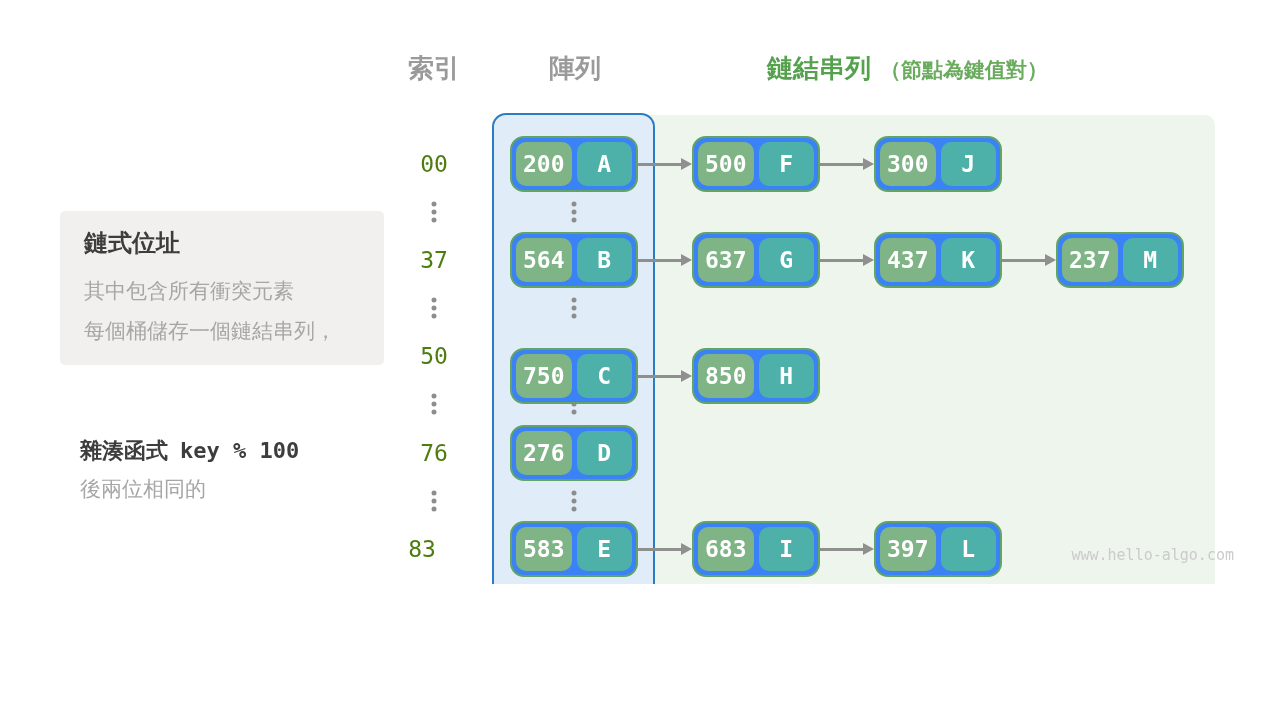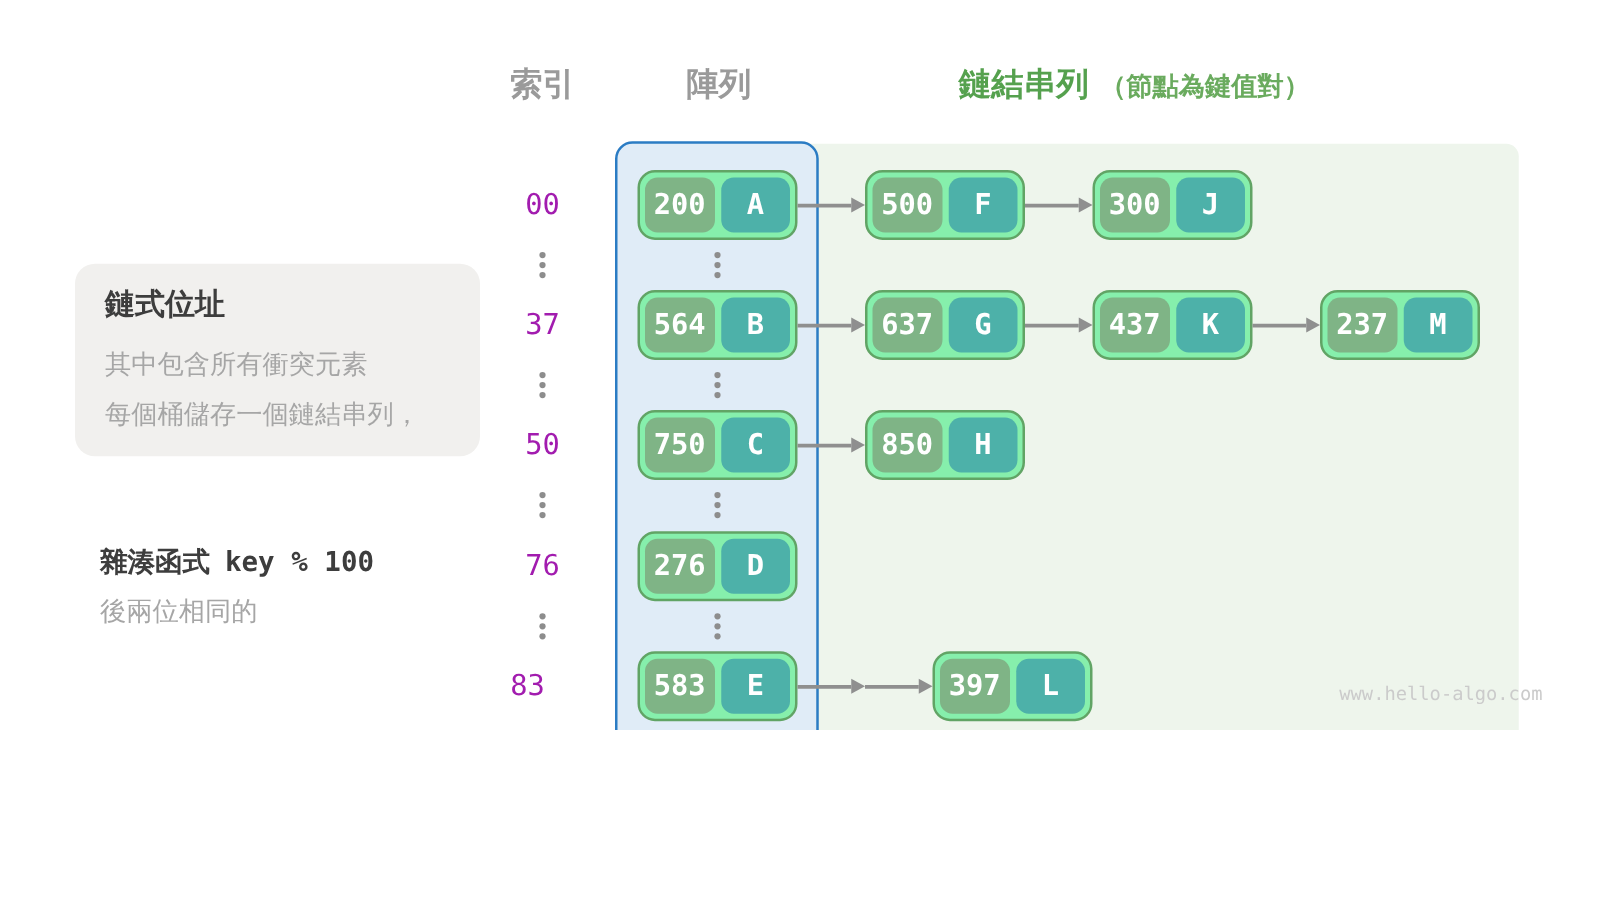--- a/index.html
+++ b/index.html
@@ -20,47 +20,47 @@
     position:absolute;left:497px;top:115px;width:718px;height:513px;
     background:#eef5ec;border-radius:10px;
   }
   .blue-panel{
     position:absolute;left:492px;top:113px;width:163px;height:517px;
     background:#e0ecf7;border:2.5px solid #2b7cc4;border-radius:14px;box-sizing:border-box;
   }
   
   .idx{
     position:absolute;transform:translate(-50%,-50%);
-    font-family:"DejaVu Sans Mono",monospace;font-size:23px;color:#a21caf;white-space:nowrap;
+    font-family:"DejaVu Sans Mono",monospace;font-size:23px;color:#4d7c0f;white-space:nowrap;
   }
   .dots{position:absolute;transform:translate(-50%,-50%);}
   .dots i{display:block;width:5px;height:5px;border-radius:50%;background:#8d8d8d;margin:3px auto;}
   
   .row{position:absolute;left:510px;height:56px;display:flex;align-items:center;}
   .node{
     width:128px;height:56px;box-sizing:border-box;flex:none;
-    background:#86efac;border:2px solid #61a465;border-radius:14px;
+    background:#3b82f6;border:2px solid #61a465;border-radius:14px;
     padding:4px;display:flex;gap:5px;
   }
   .pill{
     flex:1;border-radius:10px;display:flex;align-items:center;justify-content:center;
     font-family:"DejaVu Sans Mono",monospace;font-size:23px;font-weight:bold;color:#ffffff;
   }
   .pill.key{background:#7fb486;}
   .pill.val{background:#4db1a9;}
   .arrow{width:54px;flex:none;display:flex;align-items:center;}
   .arrow .line{flex:1;height:3px;background:#8f8f8f;}
   .arrow .head{
     width:0;height:0;flex:none;
     border-left:11px solid #8f8f8f;border-top:6.5px solid transparent;border-bottom:6.5px solid transparent;
   }
   
   .note-box{
     position:absolute;left:60px;top:211px;width:324px;height:154px;box-sizing:border-box;
-    background:#f1f0ee;border-radius:16px;padding:16px 24px;
+    background:#f1f0ee;border-radius:5px;padding:16px 24px;
   }
   .note-box .title{font-size:24px;font-weight:bold;color:#3d3d3d;margin-bottom:12px;}
   .note-box .body{font-size:21px;color:#a6a6a6;line-height:40px;}
   .hash-note{position:absolute;left:80px;top:435px;}
   .hash-note .head-line{font-size:22px;font-weight:bold;color:#3d3d3d;line-height:32px;}
   .hash-note .head-line .mono{font-family:"DejaVu Sans Mono",monospace;font-size:22px;margin-left:12px;}
   .hash-note .gray-line{font-size:21px;color:#a6a6a6;line-height:39px;margin-top:3px;}
   .hash-note .gray-line .mono{font-family:"DejaVu Sans Mono",monospace;font-size:20px;}
   
   .watermark{
@@ -188,21 +188,21 @@
     <div class="arrow">
         <div class="line"></div>
         <div class="head"></div>
       </div>
     <div class="node">
       <div class="pill key">237</div>
       <div class="pill val">M</div>
     </div>
   </div>
 
-  <div class="row" style="top:328px;text-align:right;">
+  <div class="row" style="top:348px;text-align:right;">
     <div class="node">
       <div class="pill key">750</div>
       <div class="pill val">C</div>
     </div>
     <div class="arrow">
         <div class="line"></div>
         <div class="head"></div>
       </div>
     <div class="node">
       <div class="pill key">850</div>
@@ -219,20 +219,24 @@
 
   <div class="row" style="top:521px;">
     <div class="node">
       <div class="pill key">583</div>
       <div class="pill val">E</div>
     </div>
     <div class="arrow">
         <div class="line"></div>
         <div class="head"></div>
       </div>
+    <div class="node">
+      <div class="pill key">683</div>
+      <div class="pill val">I</div>
+    </div>
     <div class="arrow">
         <div class="line"></div>
         <div class="head"></div>
       </div>
     <div class="node">
       <div class="pill key">397</div>
       <div class="pill val">L</div>
     </div>
   </div>
 

